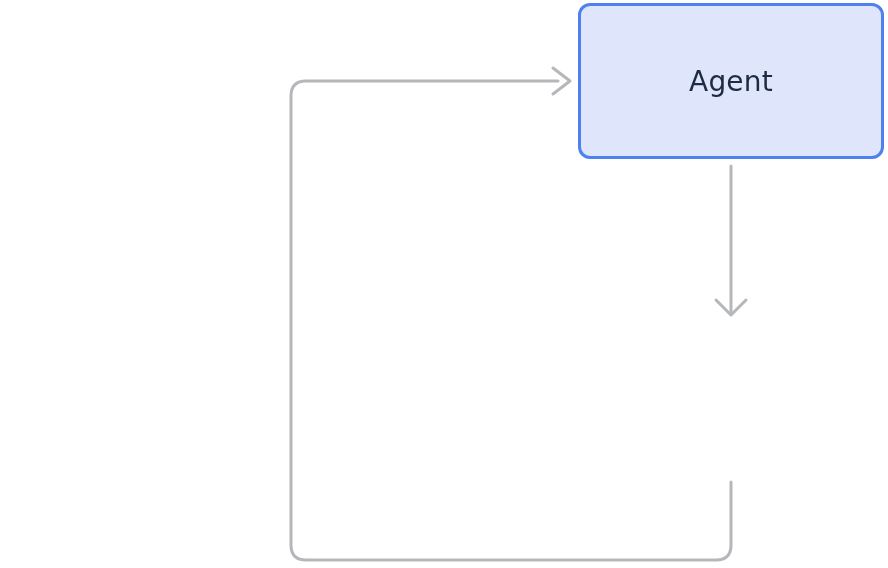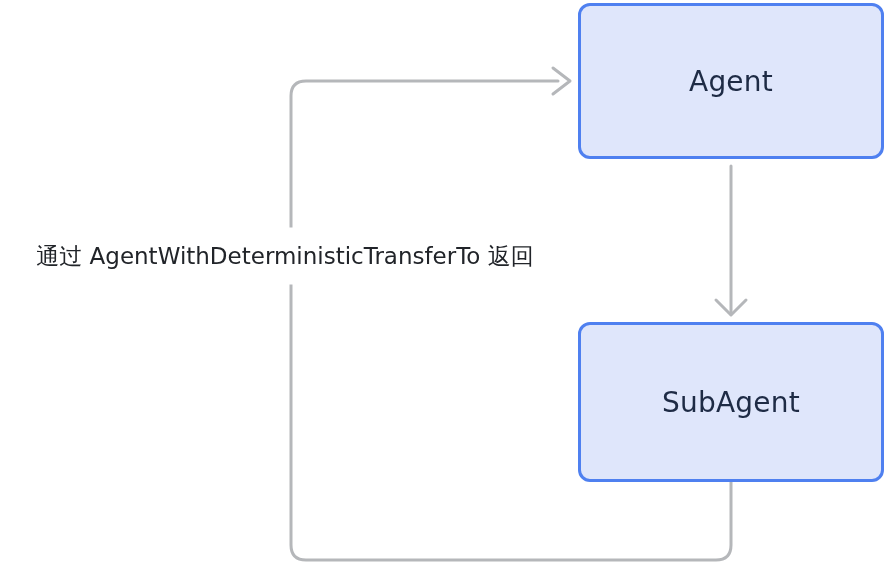--- a/index.html
+++ b/index.html
@@ -81,20 +81,16 @@
     <path class="edge" d="M 553 68 L 570 81 L 553 94"></path>
 
     <path class="edge" d="M 731 166 L 731 312"></path>
     <path class="edge" d="M 716 300 L 731 315 L 746 300"></path>
   </svg>
 
   <div class="node node-agent">
     <span class="node-label">Agent</span>
   </div>
 
-  <div class="node node-subagent">
-    <span class="node-label">SubAgent</span>
-  </div>
 
 
-  <div class="edge-label edge-label-return">通过 AgentWithDeterministicTransferTo 返回</div>
 
 </div>
 
 </body></html>

